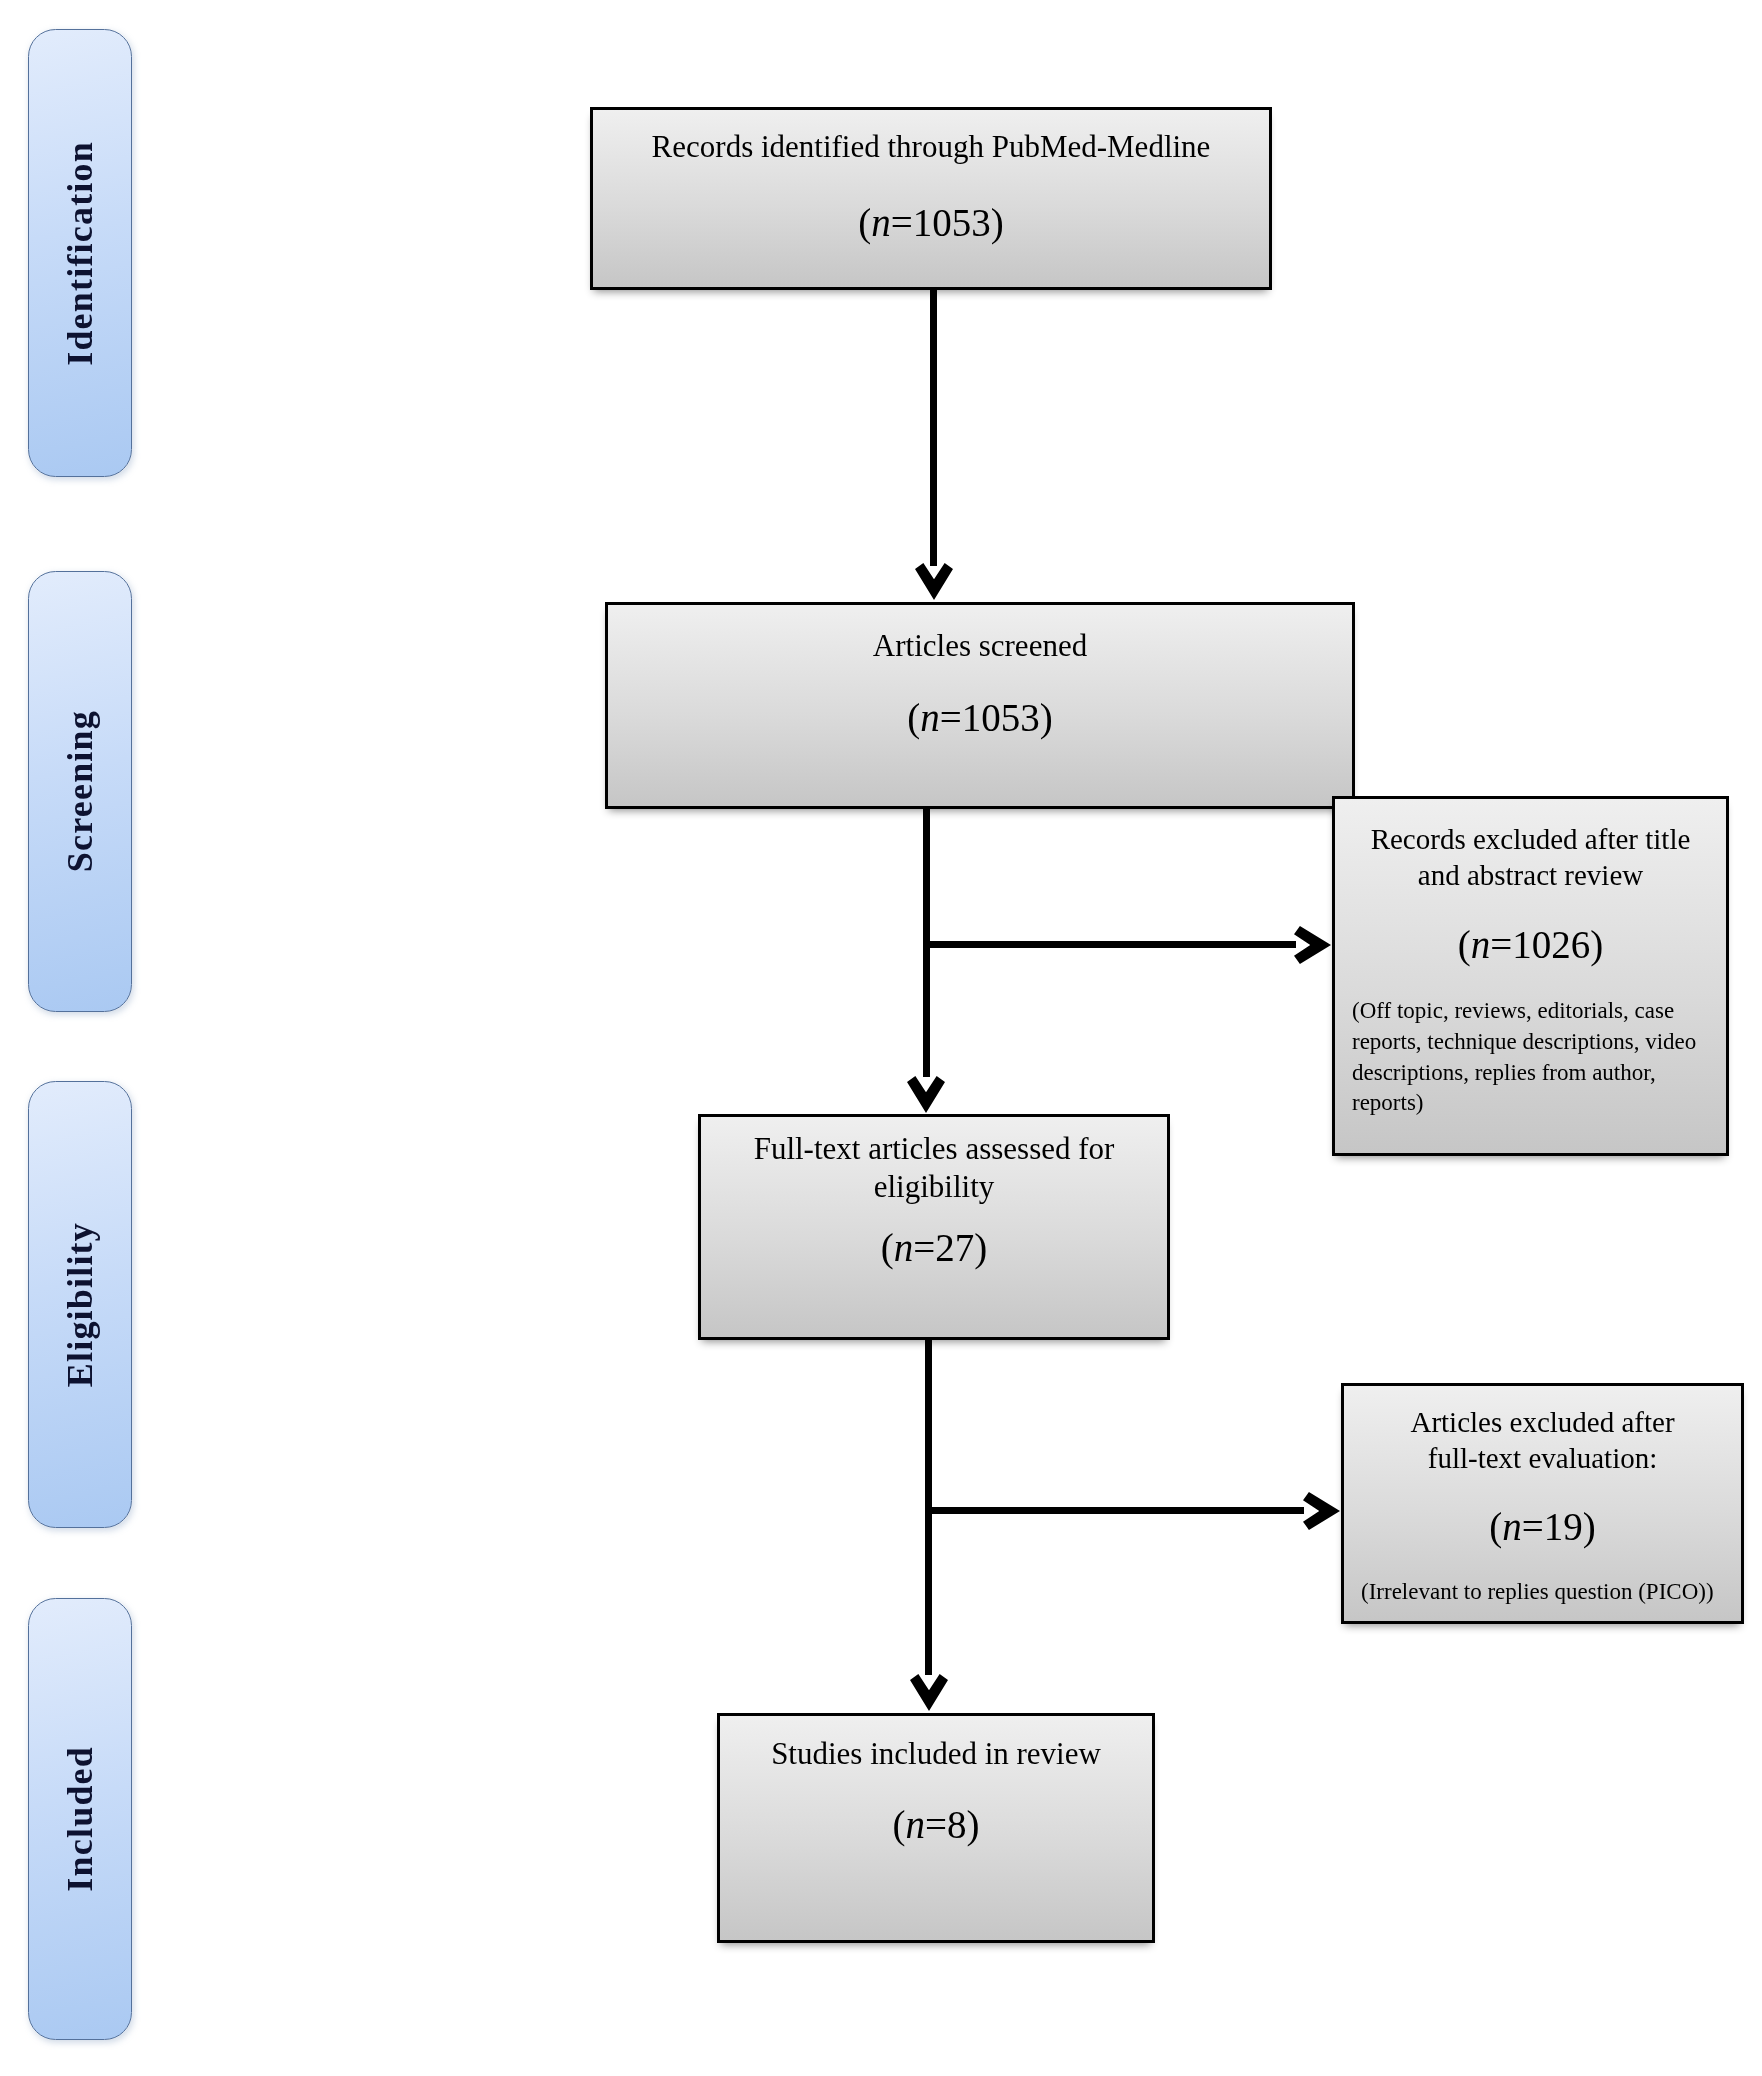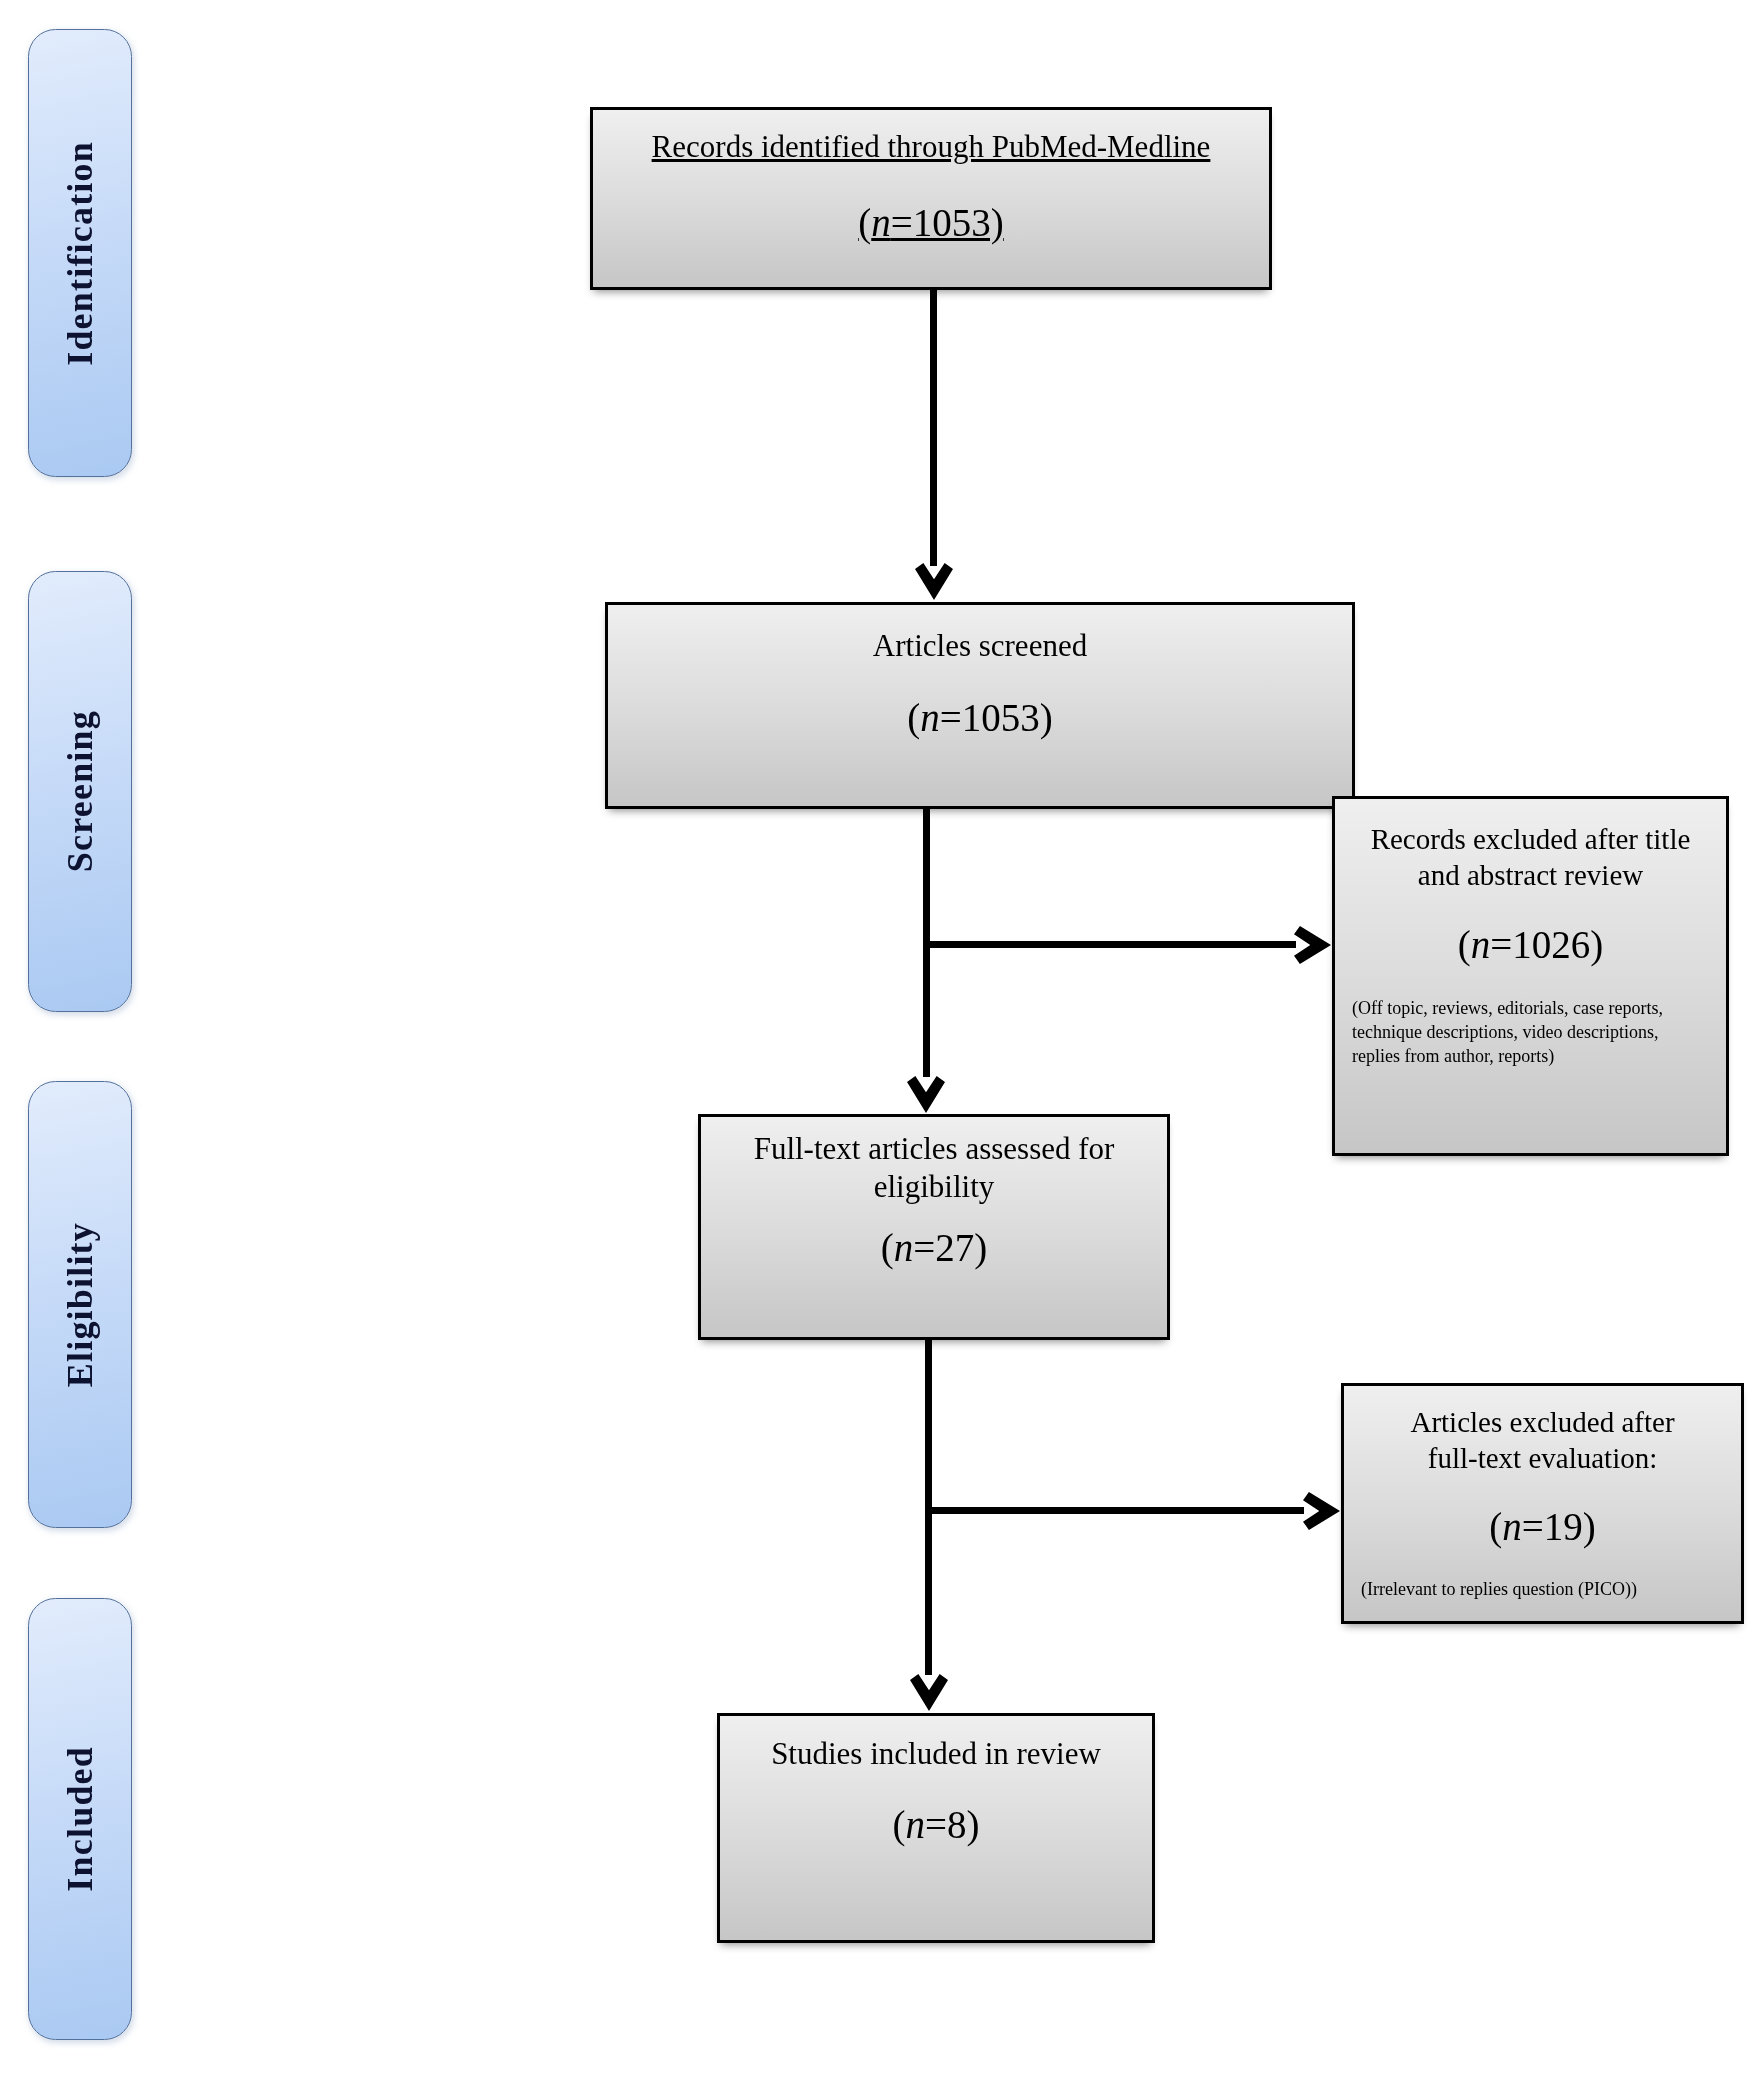--- a/index.html
+++ b/index.html
@@ -36,25 +36,25 @@
     border:3.6px solid #000000;
     background:linear-gradient(180deg,#efefef 0%,#dadada 55%,#c6c6c6 100%);
     box-shadow:0 6px 8.4px -3.6px rgba(0,0,0,.45);
     display:flex;flex-direction:column;align-items:center;
     text-align:center;color:#000000;
   }
   .box-title{font-size:31px;line-height:1.22;}
   .count{font-size:39px;white-space:nowrap;}
   .count i{font-style:italic;}
   .note{
-    font-size:18px;line-height:1.34;text-align:left;
+    font-size:23px;line-height:1.34;text-align:left;
     align-self:flex-start;
   }
 
-  #box-identified{left:590px;top:107px;width:682px;height:183px;padding-top:18px;gap:34px;text-decoration:underline;}
+  #box-identified{left:590px;top:107px;width:682px;height:183px;padding-top:18px;gap:34px;}
   #box-screened{left:605px;top:602px;width:750px;height:207px;padding-top:21.5px;gap:31px;}
   #box-fulltext{left:698px;top:1114px;width:472px;height:226px;padding-top:13px;gap:19px;}
   #box-fulltext .box-title{max-width:419px;}
   #box-included-review{left:717px;top:1713px;width:438px;height:230px;padding-top:19px;gap:29px;}
 
   #box-excluded-1{left:1332px;top:796px;width:397px;height:360px;padding:21.5px 17px;gap:29px;}
   #box-excluded-2{left:1341px;top:1383px;width:403px;height:241px;padding:18px 17px;gap:27.5px;}
   .side-title{font-size:29px;line-height:1.25;}
   #box-excluded-1 .side-title{max-width:335px;}
   #box-excluded-2 .side-title{max-width:311px;}

